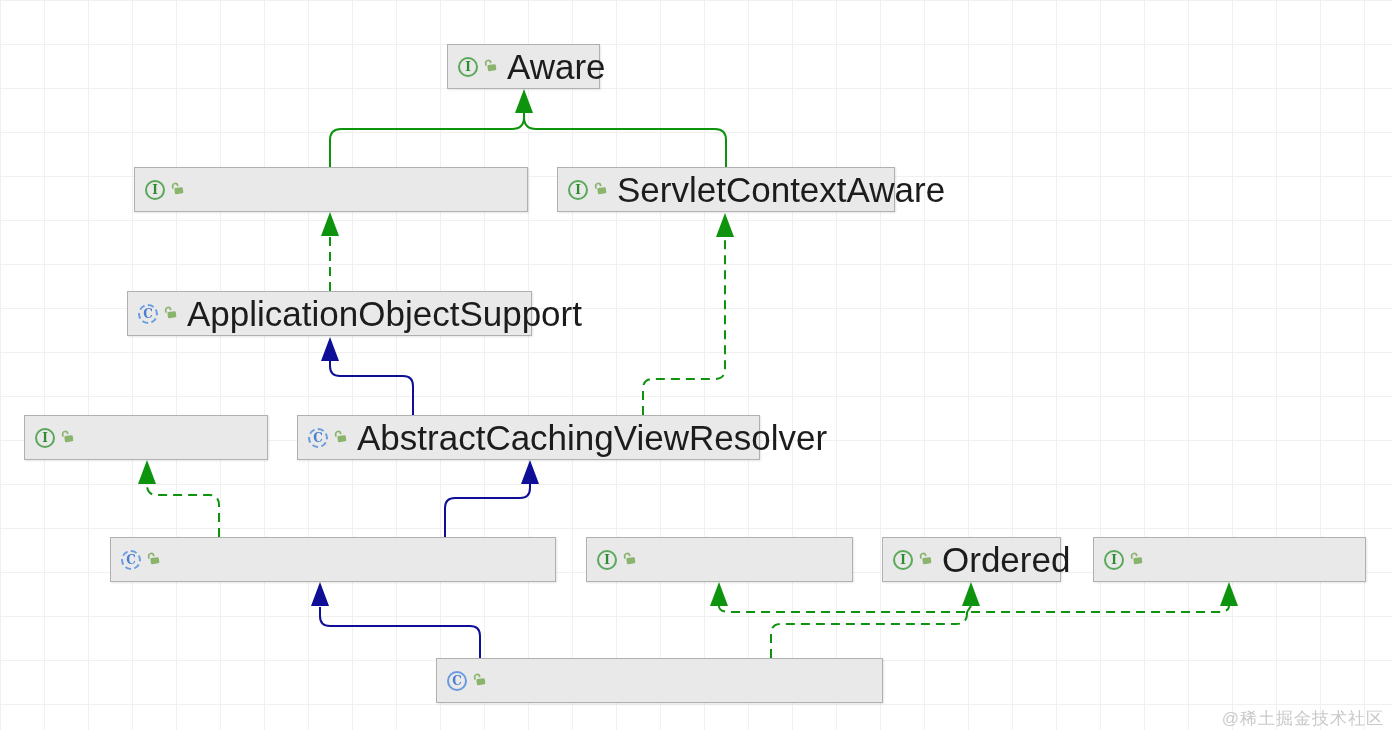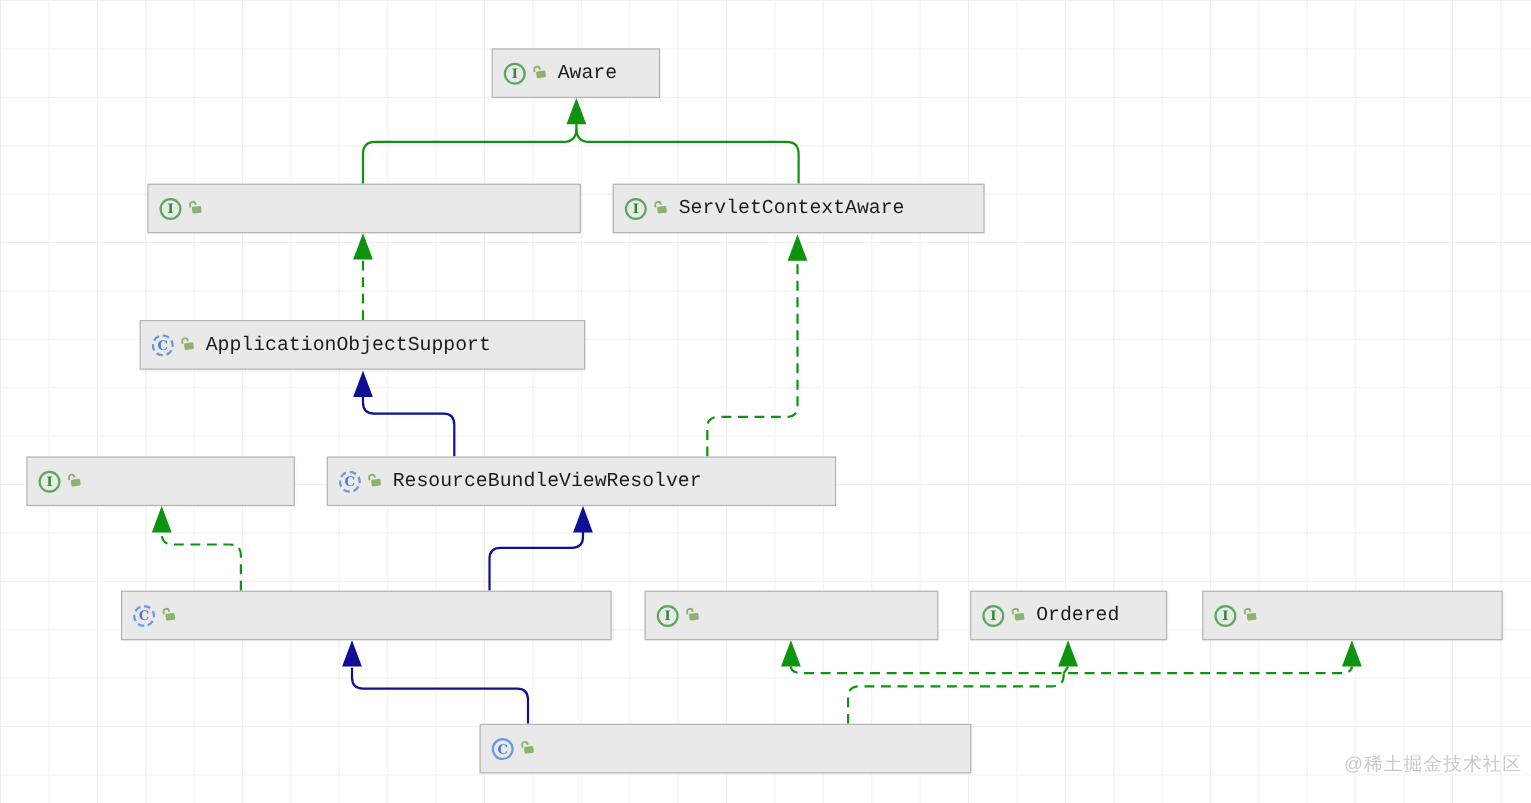--- a/index.html
+++ b/index.html
@@ -21,23 +21,23 @@
   .head.navy{fill:#0e0e96;}
   .node{
     position:absolute;height:45px;box-sizing:border-box;
     display:flex;align-items:center;gap:5px;
     padding:0 12px 0 10px;
     background:#e9e9e9;border:1px solid #b0b0b0;
     box-shadow:1px 1px 2px rgba(0,0,0,.10);
     cursor:default;
   }
   .node .label{
-    flex:1;text-align:left;
-    font-size:18px;color:#1c1c1c;line-height:1;
-    white-space:nowrap;padding:0 4px;font-family:Liberation Mono, monospace;
+    flex:1;text-align:right;
+    font-size:35px;color:#1c1c1c;line-height:1;
+    white-space:nowrap;padding:0 4px;
   }
   .node.deprecated .label{text-decoration:line-through;}
   .badge{
     width:20px;height:20px;border-radius:50%;
     border:2px solid;box-sizing:border-box;flex:0 0 auto;
     display:flex;align-items:center;justify-content:center;
     font-family:"DejaVu Serif",serif;font-size:12px;font-weight:bold;line-height:1;
   }
   .badge.iface{border-color:#5aa85a;color:#2e8b2e;}
   .badge.cls{border-color:#6a9be0;color:#4a7fd0;}
@@ -49,21 +49,21 @@
   #n-sca{left:557px;top:167px;width:338px;}
   #n-aos{left:127px;top:291px;width:405px;}
   #n-vr{left:24px;top:415px;width:244px;}
   #n-waos{left:297px;top:415px;width:463px;}
   #n-acvr{left:110px;top:537px;width:446px;}
   #n-ib{left:586px;top:537px;width:267px;}
   #n-ord{left:882px;top:537px;width:179px;}
   #n-db{left:1093px;top:537px;width:273px;}
   #n-rbvr{left:436px;top:658px;width:447px;}
   .watermark{
-    position:absolute;right:8px;bottom:24px;
+    position:absolute;right:8px;bottom:0;
     font-size:17px;color:#c9c9c9;letter-spacing:1px;
   }
 </style>
 </head>
 <body>
 
 <svg id="edges" xmlns="http://www.w3.org/2000/svg">
 
   <path class="edge iext" d="M330,167 L330,140 Q330,129 341,129 L512,129 Q524,129 524,117 L524,111"></path>
   <path class="edge iext" d="M726,167 L726,140 Q726,129 715,129 L536,129 Q524,129 524,117"></path>
@@ -149,21 +149,21 @@
 </div>
 
 <div class="node" id="n-waos">
   <span class="badge cls abstract">C</span>
   <span class="lock">
     <svg width="15" height="15" viewBox="0 0 16 16">
         <path d="M3.2 7.4 V5 a2.7 2.7 0 0 1 5.4 0 v0.6" fill="none" stroke="#8ab36b" stroke-width="1.8"></path>
         <rect x="4.6" y="7.2" width="9" height="6.6" rx="1.2" fill="#8ab36b"></rect>
       </svg>
   </span>
-  <span class="label">ResourceBundleViewResolver</span>
+  <span class="label">AbstractCachingViewResolver</span>
 </div>
 
 <div class="node" id="n-acvr">
   <span class="badge cls abstract">C</span>
   <span class="lock">
     <svg width="15" height="15" viewBox="0 0 16 16">
         <path d="M3.2 7.4 V5 a2.7 2.7 0 0 1 5.4 0 v0.6" fill="none" stroke="#8ab36b" stroke-width="1.8"></path>
         <rect x="4.6" y="7.2" width="9" height="6.6" rx="1.2" fill="#8ab36b"></rect>
       </svg>
   </span>

